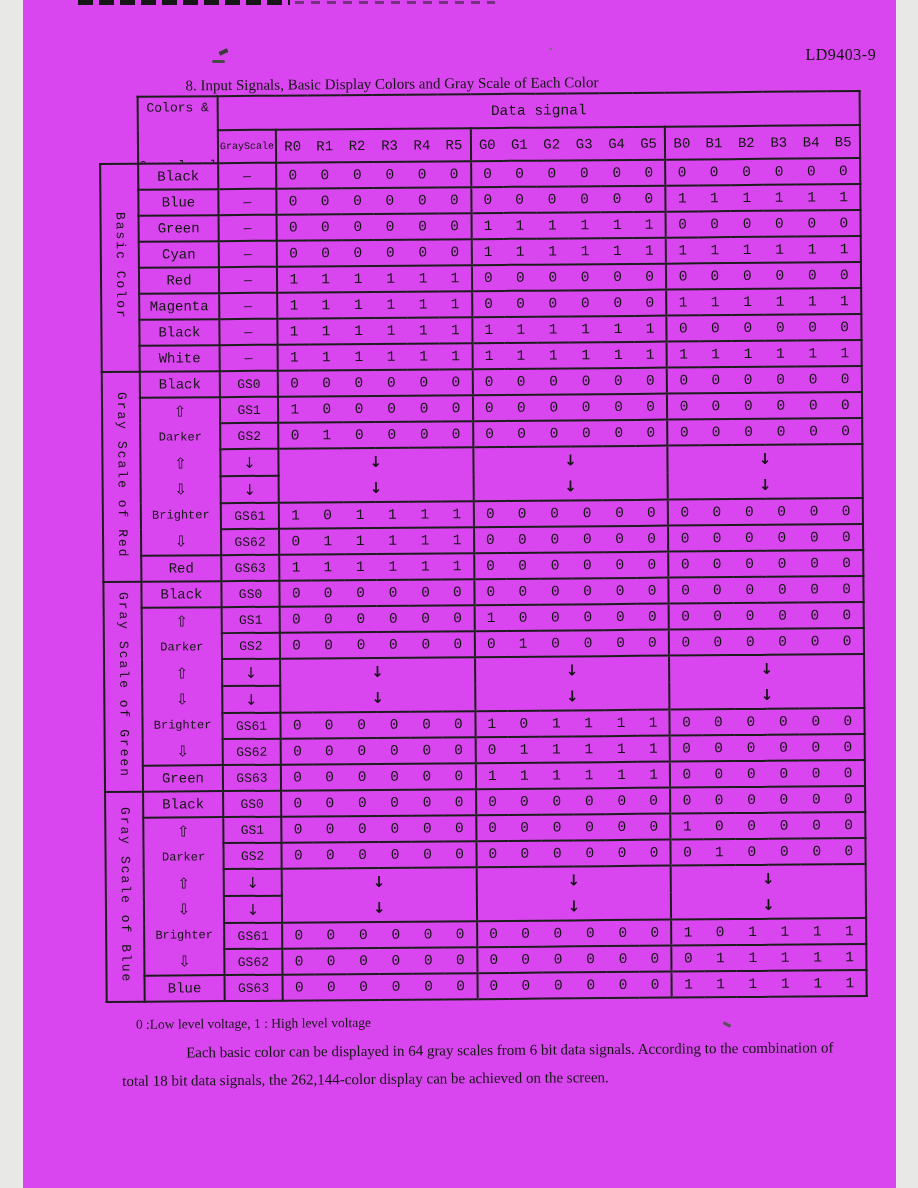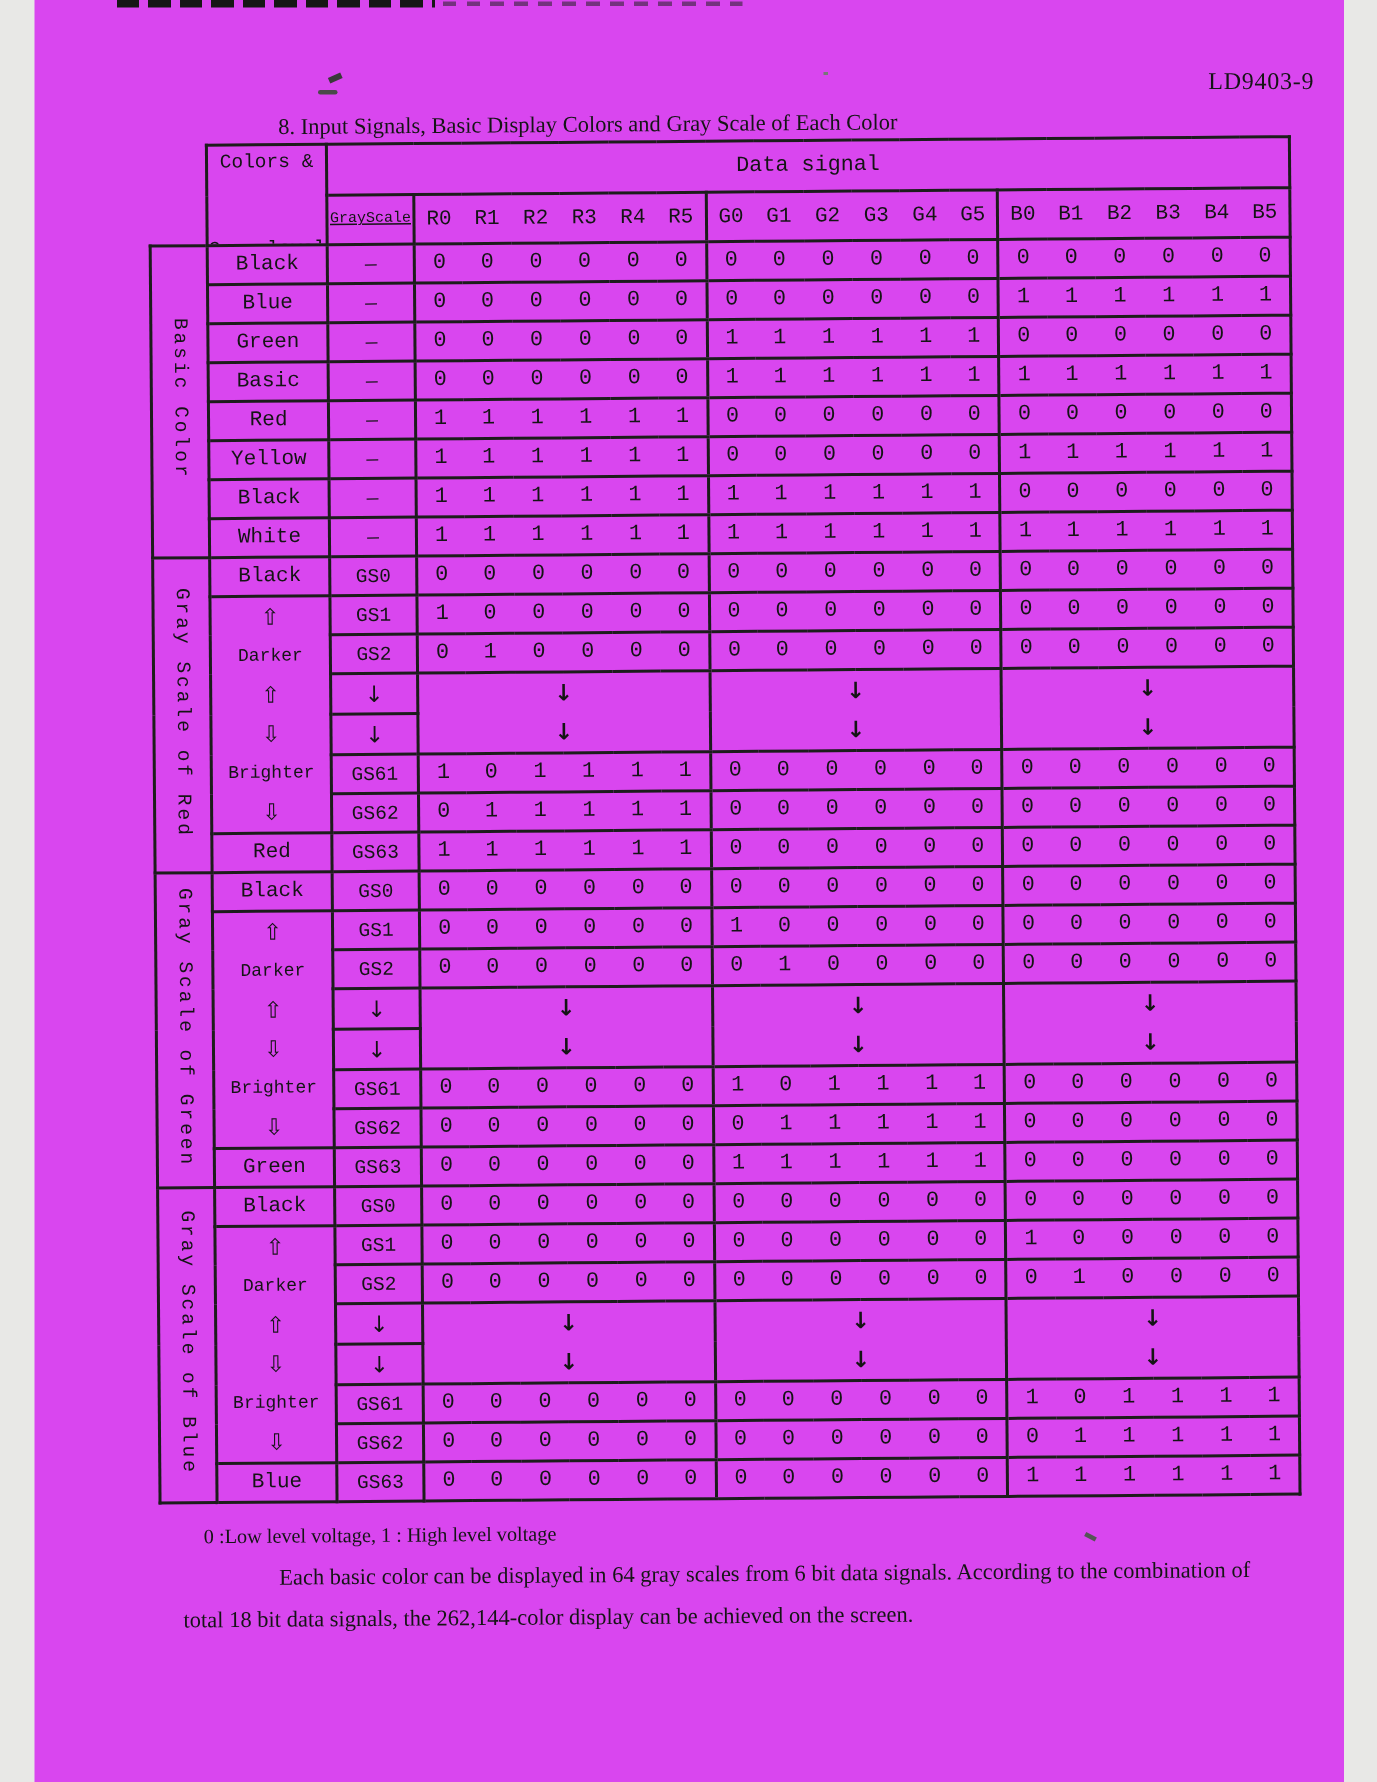--- a/index.html
+++ b/index.html
@@ -40,21 +40,21 @@
   .tbl td,.tbl th{padding:0;text-align:center;vertical-align:middle;font-weight:normal;overflow:hidden;}
   .cell{border:2px solid #1c1c1c;}
   .phantom{border:none;background:transparent;}
   thead tr:first-child{height:34px;}
   thead tr:last-child{height:33px;}
   tbody tr{height:26px;}
 
   .corner{font-size:13px;}
   .cornerwrap{height:60px;display:flex;flex-direction:column;justify-content:space-between;padding:3px 0 2px;gap:43px;}
   .dsig{font-size:14.5px;}
-  .gshead{font-size:10px;font-weight:bold;text-decoration:underline;}
+  .gshead{font-size:10px;font-weight:bold;}
   .sig{font-size:14px;border-top:2px solid #0c4a6e;border-bottom:2px solid #1c1c1c;}
   .gstart{border-left:2px solid #1c1c1c;}
   .rowend{border-right:2px solid #1c1c1c;}
 
   .group-cell{font-size:13px;}
   .vtext{writing-mode:vertical-rl;text-orientation:sideways;letter-spacing:2px;line-height:34px;}
   .label-cell{font-size:14px;}
   .gs-cell{font-size:13px;}
   .bit{font-size:14.5px;border-top:2px solid #1c1c1c;border-bottom:2px solid #1c1c1c;}
   .arrow-span{border-top:2px solid #1c1c1c;border-bottom:2px solid #1c1c1c;}
@@ -200,21 +200,21 @@
             <td class="bit">1</td>
             <td class="bit">1</td>
             <td class="bit gstart">0</td>
             <td class="bit">0</td>
             <td class="bit">0</td>
             <td class="bit">0</td>
             <td class="bit">0</td>
             <td class="bit rowend">0</td>
           </tr>
           <tr>
-            <td class="cell label-cell">Basic</td>
+            <td class="cell label-cell">Cyan</td>
             <td class="cell gs-cell">—</td>
             <td class="bit gstart">0</td>
             <td class="bit">0</td>
             <td class="bit">0</td>
             <td class="bit">0</td>
             <td class="bit">0</td>
             <td class="bit">0</td>
             <td class="bit gstart">1</td>
             <td class="bit">1</td>
             <td class="bit">1</td>
@@ -244,21 +244,21 @@
             <td class="bit">0</td>
             <td class="bit">0</td>
             <td class="bit gstart">0</td>
             <td class="bit">0</td>
             <td class="bit">0</td>
             <td class="bit">0</td>
             <td class="bit">0</td>
             <td class="bit rowend">0</td>
           </tr>
           <tr>
-            <td class="cell label-cell">Yellow</td>
+            <td class="cell label-cell">Magenta</td>
             <td class="cell gs-cell">—</td>
             <td class="bit gstart">1</td>
             <td class="bit">1</td>
             <td class="bit">1</td>
             <td class="bit">1</td>
             <td class="bit">1</td>
             <td class="bit">1</td>
             <td class="bit gstart">0</td>
             <td class="bit">0</td>
             <td class="bit">0</td>

